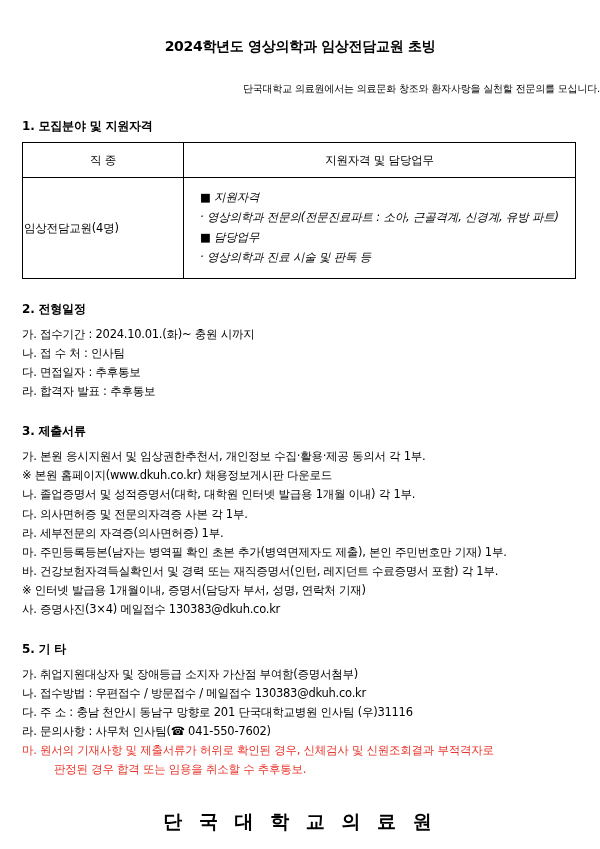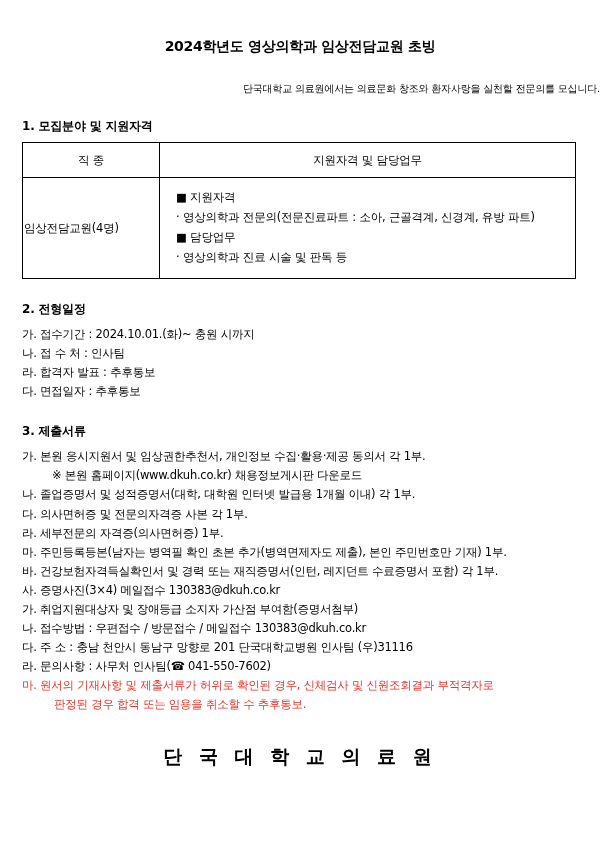--- a/index.html
+++ b/index.html
@@ -55,46 +55,46 @@
     table-layout: fixed;
   }
   table.req-table th, table.req-table td {
     border: 1px solid #000000;
     font-size: 11.5px;
     font-weight: normal;
     letter-spacing: -0.2px;
   }
   table.req-table th {
     text-align: center;
-    padding: 7px 4px;
+    padding: 7px 16px;
     height: 20px;
   }
   .col-job { width: 128px; }
   td.job-cell {
     vertical-align: middle;
     height: 98px;
   }
   td.duty-cell {
     vertical-align: middle;
     padding: 10px 12px 10px 16px;
     line-height: 1.72;
+    font-style: italic;
   }
   .indent-1 {
     line-height: 1.66;
     font-size: 11.5px;
     letter-spacing: -0.25px;
   }
   .indent-2 {
     margin-left: 32px;
     line-height: 1.66;
     font-size: 11.5px;
     letter-spacing: -0.25px;
   }
   .note-line {
-    margin-left: 30px;
     line-height: 1.66;
     font-size: 11.5px;
     letter-spacing: -0.25px;
   }
   .red {
     color: #e8342a;
   }
   .footer-org {
     text-align: center;
     font-size: 19px;
@@ -132,37 +132,39 @@
           </td>
         </tr>
       </tbody>
     </table>
   </div>
 
   <div class="section">
     <div class="section-heading">2. 전형일정</div>
     <div class="indent-1">가. 접수기간 : 2024.10.01.(화)~ 충원 시까지</div>
     <div class="indent-1">나. 접 수 처 : 인사팀</div>
+    <div class="indent-1">다. 면접일자 : 추후통보</div>
     <div class="indent-1">라. 합격자 발표 : 추후통보</div>
-    <div class="indent-1">다. 면접일자 : 추후통보</div>
   </div>
 
   <div class="section">
     <div class="section-heading">3. 제출서류</div>
     <div class="indent-1">가. 본원 응시지원서 및 임상권한추천서, 개인정보 수집·활용·제공 동의서 각 1부.</div>
     <div class="note-line">※ 본원 홈페이지(www.dkuh.co.kr) 채용정보게시판 다운로드</div>
     <div class="indent-1">나. 졸업증명서 및 성적증명서(대학, 대학원 인터넷 발급용 1개월 이내) 각 1부.</div>
     <div class="indent-1">다. 의사면허증 및 전문의자격증 사본 각 1부.</div>
     <div class="indent-1">라. 세부전문의 자격증(의사면허증) 1부.</div>
     <div class="indent-1">마. 주민등록등본(남자는 병역필 확인 초본 추가(병역면제자도 제출), 본인 주민번호만 기재) 1부.</div>
     <div class="indent-1">바. 건강보험자격득실확인서 및 경력 또는 재직증명서(인턴, 레지던트 수료증명서 포함) 각 1부.</div>
+    <div class="note-line">※ 인터넷 발급용 1개월이내, 증명서(담당자 부서, 성명, 연락처 기재)</div>
     <div class="indent-1">사. 증명사진(3×4) 메일접수 130383@dkuh.co.kr</div>
   </div>
 
   <div class="section">
+    <div class="section-heading">5. 기  타</div>
     <div class="indent-1">가. 취업지원대상자 및 장애등급 소지자 가산점 부여함(증명서첨부)</div>
     <div class="indent-1">나. 접수방법 : 우편접수 / 방문접수 / 메일접수 130383@dkuh.co.kr</div>
     <div class="indent-1">다. 주      소 : 충남 천안시 동남구 망향로 201 단국대학교병원 인사팀 (우)31116</div>
     <div class="indent-1">라. 문의사항 : 사무처 인사팀(☎ 041-550-7602)</div>
     <div class="indent-1 red">마. 원서의 기재사항 및 제출서류가 허위로 확인된 경우, 신체검사 및 신원조회결과 부적격자로</div>
     <div class="indent-2 red">판정된 경우 합격 또는 임용을 취소할 수 추후통보.</div>
   </div>
 
   <div class="footer-org">단 국 대 학 교 의 료 원</div>
 

